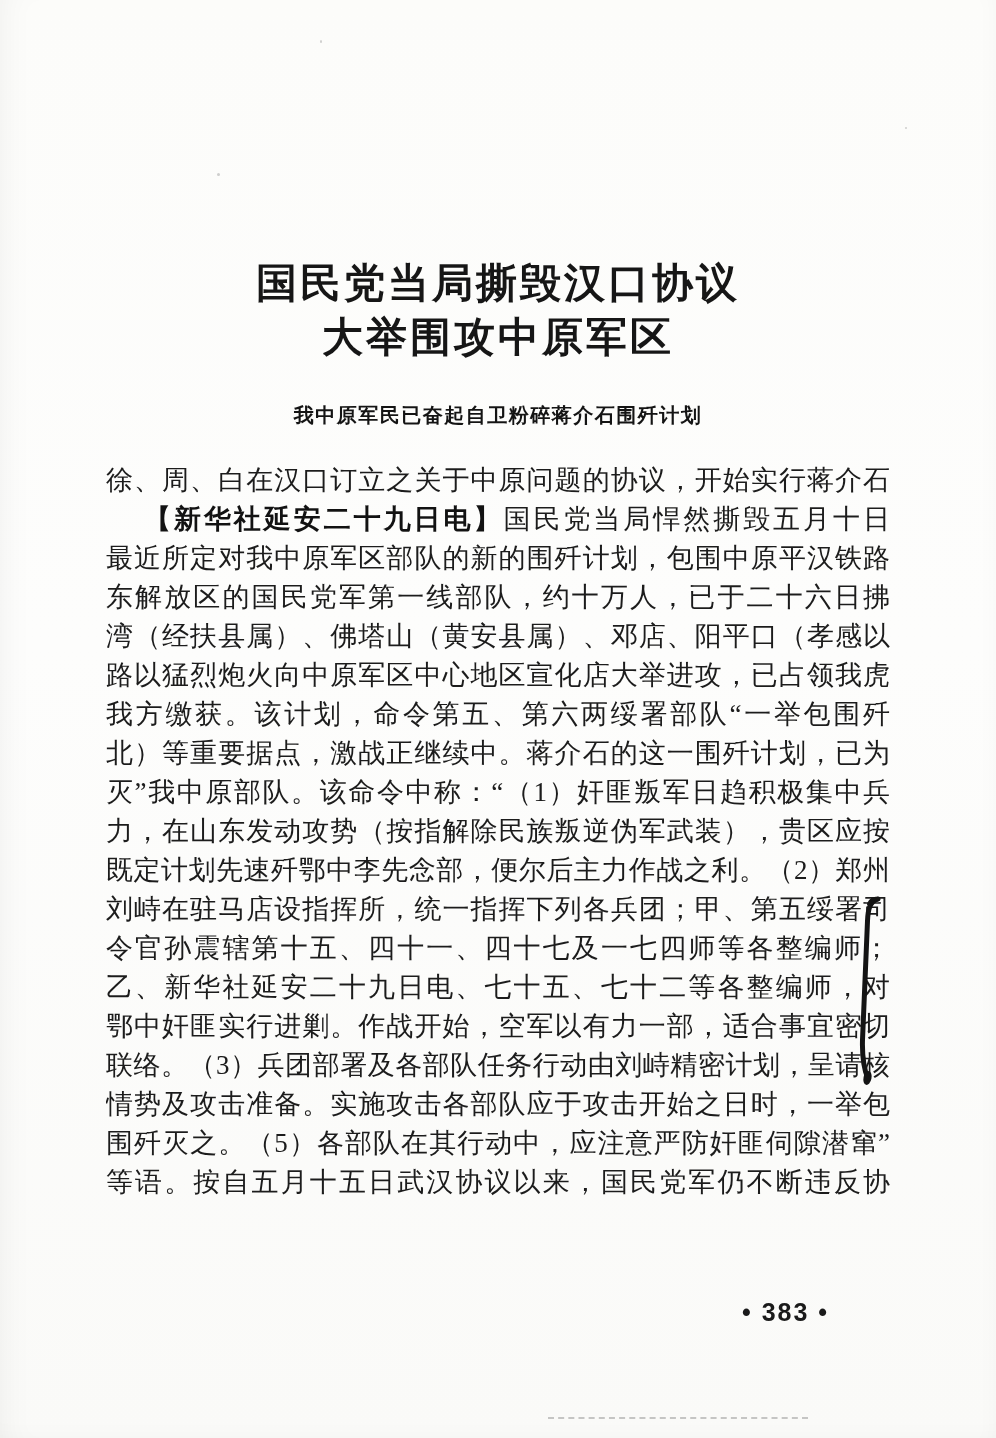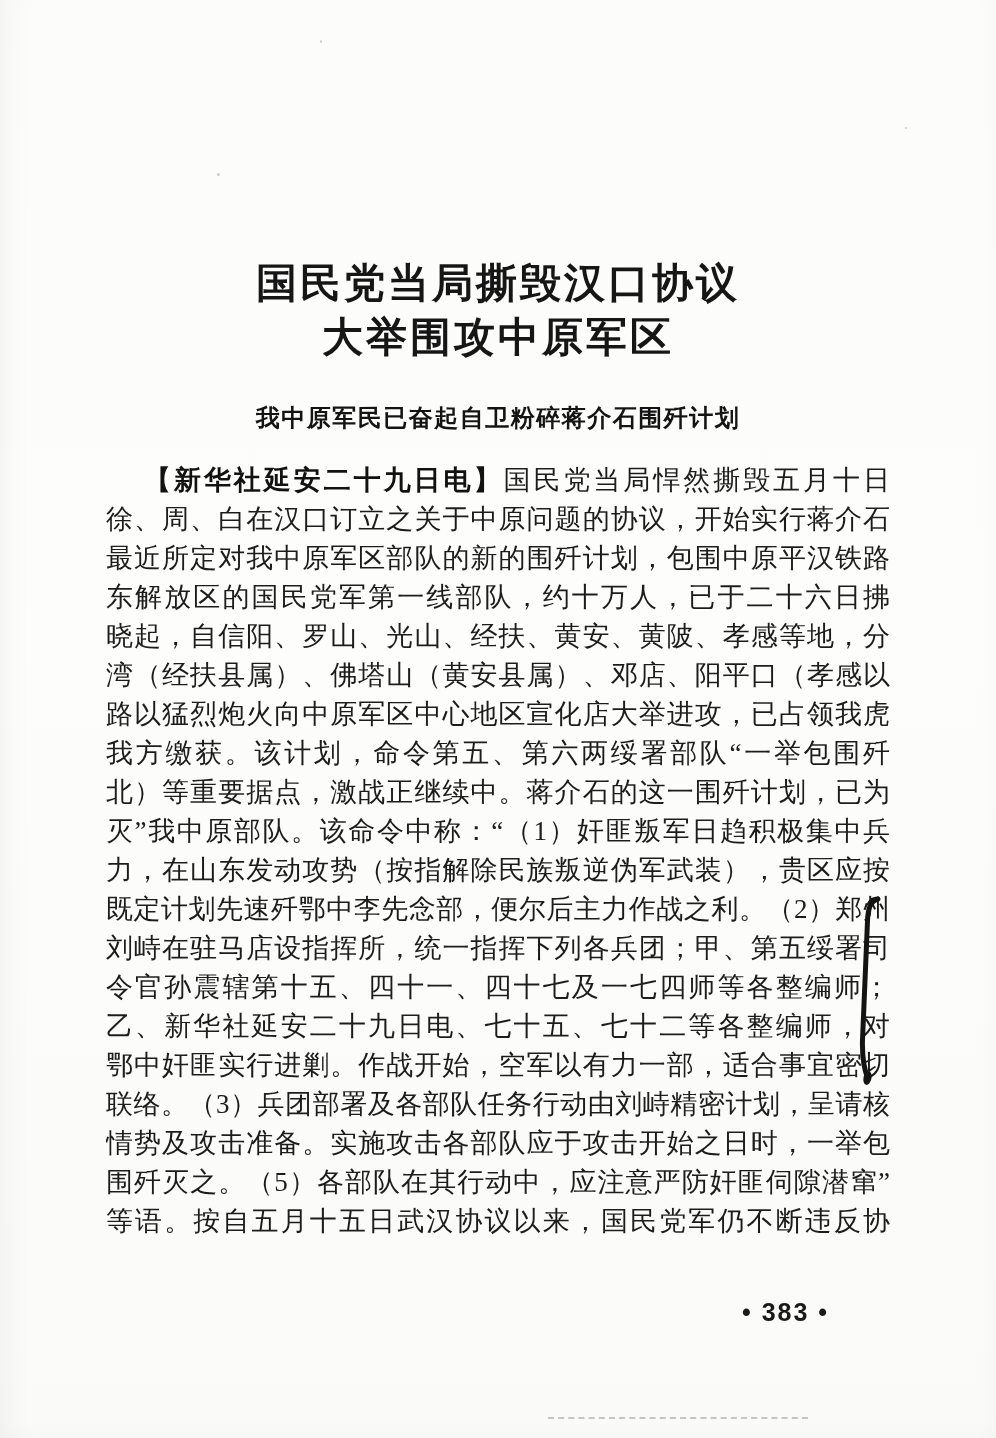--- a/index.html
+++ b/index.html
@@ -36,21 +36,21 @@
   .title-1 { top: 263px; }
   .title-2 { top: 317px; }
   .subtitle {
     position: absolute;
     left: 0;
     top: 404px;
     width: 100%;
     margin: 0;
     text-align: center;
     font-family: "Liberation Sans", "DejaVu Sans", sans-serif;
-    font-size: 24px;
+    font-size: 20px;
     font-weight: 700;
     letter-spacing: 1.5px;
     color: #141414;
     line-height: 1.15;
   }
   .body-text {
     position: absolute;
     left: 106px;
     top: 461px;
     width: 784px;
@@ -115,25 +115,24 @@
 <body>
 
 <div class="page">
 
   <h1 class="title title-1">国民党当局撕毁汉口协议</h1>
   <h1 class="title title-2">大举围攻中原军区</h1>
 
   <h2 class="subtitle">我中原军民已奋起自卫粉碎蒋介石围歼计划</h2>
 
   <div class="body-text">
+    <p class="line">徐、周、白在汉口订立之关于中原问题的协议，开始实行蒋介石</p>
     <p class="line first"><span class="dateline">【新华社延安二十九日电】</span><span>国民党当局悍然撕毁五月十日</span></p>
-    <p class="line">徐、周、白在汉口订立之关于中原问题的协议，开始实行蒋介石</p>
     <p class="line">最近所定对我中原军区部队的新的围歼计划，包围中原平汉铁路</p>
     <p class="line">东解放区的国民党军第一线部队，约十万人，已于二十六日拂</p>
-    <p class="line">晓起，自信阳、罗山、光山、经扶、黄安、黄陂、孝感等地，分</p>
     <p class="line">湾（经扶县属）、佛塔山（黄安县属）、邓店、阳平口（孝感以</p>
     <p class="line">路以猛烈炮火向中原军区中心地区宣化店大举进攻，已占领我虎</p>
     <p class="line">我方缴获。该计划，命令第五、第六两绥署部队“一举包围歼</p>
     <p class="line">北）等重要据点，激战正继续中。蒋介石的这一围歼计划，已为</p>
     <p class="line">灭”我中原部队。该命令中称：“（1）奸匪叛军日趋积极集中兵</p>
     <p class="line">力，在山东发动攻势（按指解除民族叛逆伪军武装），贵区应按</p>
     <p class="line">既定计划先速歼鄂中李先念部，便尔后主力作战之利。（2）郑州</p>
     <p class="line">刘峙在驻马店设指挥所，统一指挥下列各兵团；甲、第五绥署司</p>
     <p class="line">令官孙震辖第十五、四十一、四十七及一七四师等各整编师；</p>
     <p class="line">乙、新华社延安二十九日电、七十五、七十二等各整编师，对</p>

